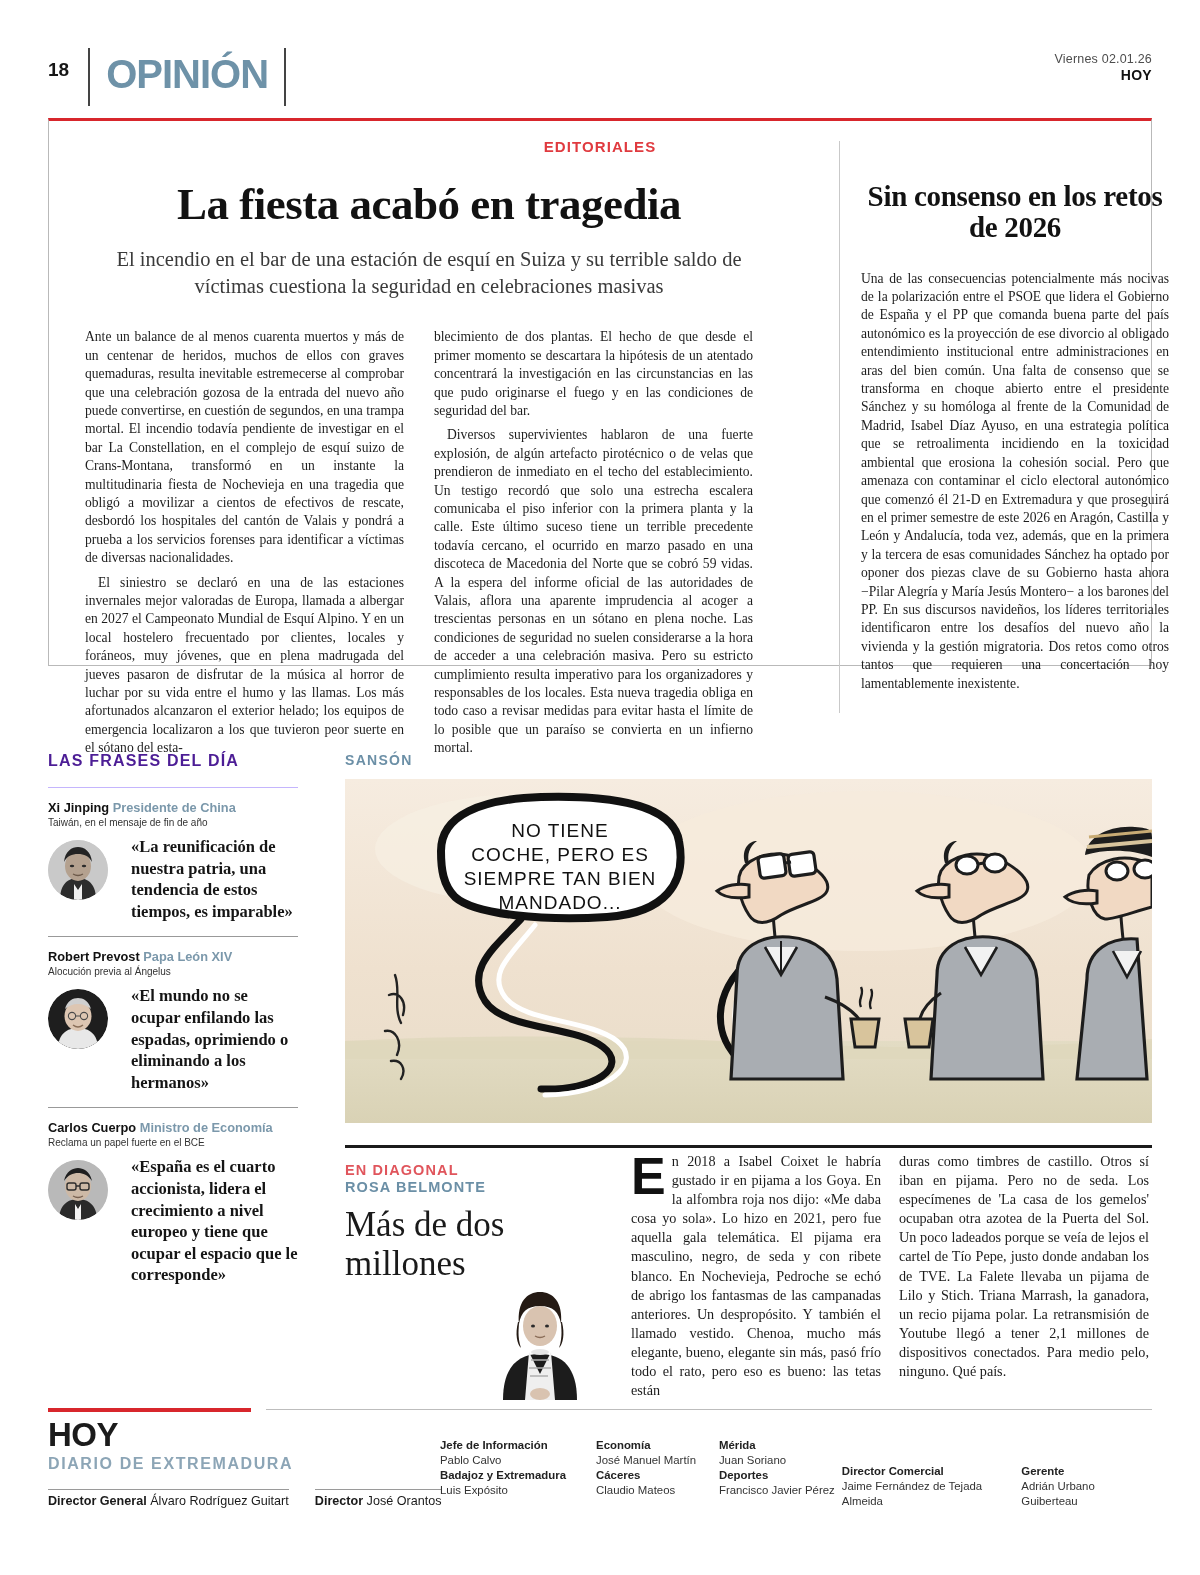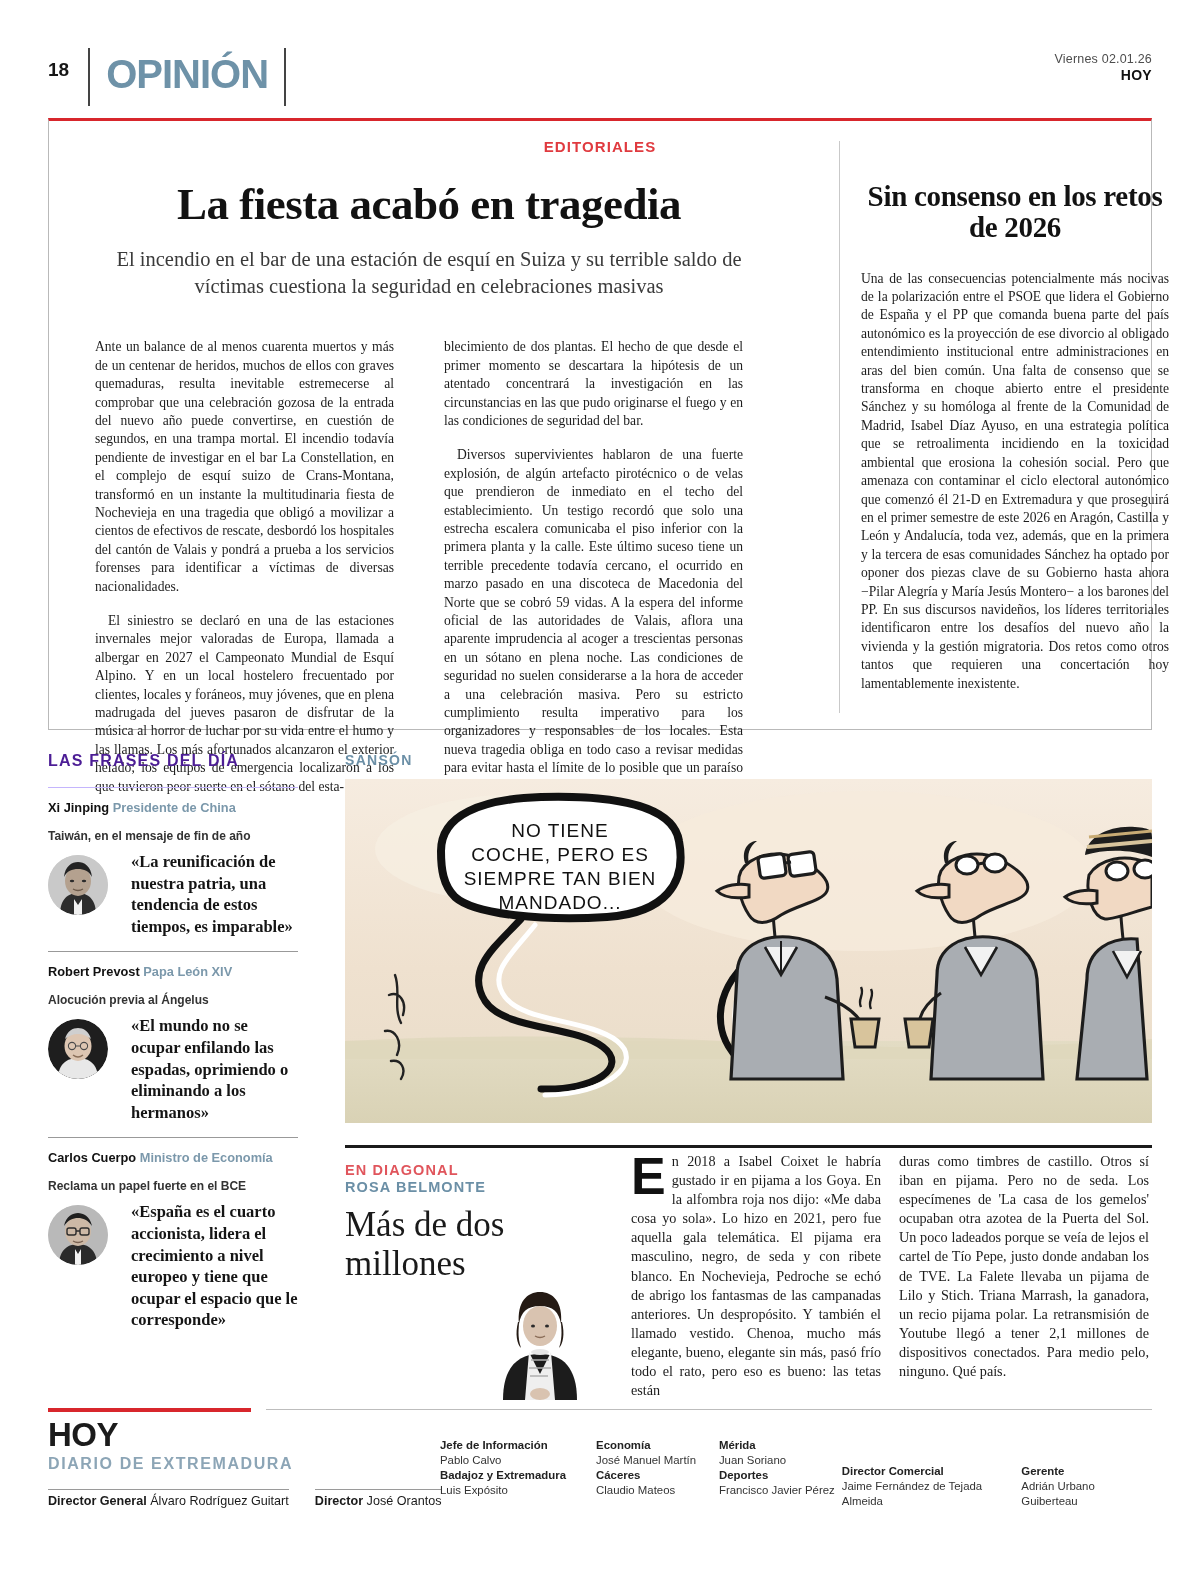--- a/index.html
+++ b/index.html
@@ -21,53 +21,53 @@
          line-height:1;padding-right:19px;position:relative;top:-8px;}
   .mh-rule{width:2px;height:58px;background:#444;}
   .section-name{font-family:"Liberation Sans",sans-serif;font-weight:bold;font-size:40px;
      letter-spacing:-1px;color:#6e92a8;padding:0 16px;line-height:58px;position:relative;top:-3px;}
   .mh-rule2{width:2px;height:58px;background:#444;}
   .mh-right{position:absolute;right:0;top:6px;text-align:right;font-family:"Liberation Sans",sans-serif;}
   .mh-date{font-size:12.5px;color:#4d4d4d;letter-spacing:.2px;}
   .mh-brand{font-size:14px;font-weight:bold;color:#111;letter-spacing:.3px;margin-top:1px;}
 
   
-  .edbox{position:absolute;left:48px;top:118px;width:1104px;height:612px;
+  .edbox{position:absolute;left:48px;top:118px;width:1104px;height:548px;
      border:1px solid #b9b9b9;border-top:3px solid #d8262c;box-sizing:border-box;background:#fff;}
   .ed-kicker{font-family:"Liberation Sans",sans-serif;color:#e03a3f;font-size:15px;font-weight:bold;
      letter-spacing:1.1px;text-align:center;margin-top:17px;}
   .ed-main{position:absolute;left:30px;top:48px;width:700px;}
   .ed-title{font-family:"Liberation Serif",serif;font-weight:bold;font-size:45px;text-align:center;
      line-height:1.04;letter-spacing:-.5px;color:#121212;margin:12px 0 0 0;}
   .ed-sub{font-family:"Liberation Serif",serif;font-size:20.5px;line-height:1.33;text-align:center;
      color:#3a3a3a;margin:18px 14px 0 14px;}
   .ed-cols{display:flex;gap:18px;margin-top:22px;}
   .ed-col{width:331px;}
   .edbody p{font-family:"Liberation Serif",serif;font-size:13.6px;line-height:1.355;
-     text-align:justify;margin:16px;color:#1d1d1d;text-indent:0;hyphens:auto;}
+     text-align:justify;margin:6px;color:#1d1d1d;text-indent:0;hyphens:auto;}
   .edbody p + p{text-indent:13px;}
 
   .ed-side{position:absolute;left:812px;top:48px;width:308px;}
   .ed-side-title{font-family:"Liberation Serif",serif;font-weight:bold;font-size:29px;
      line-height:1.08;text-align:center;color:#121212;margin:12px 0 0 0;letter-spacing:-.3px;}
   .ed-side-body{margin-top:26px;}
   .ed-side-body p{font-family:"Liberation Serif",serif;font-size:13.6px;line-height:1.355;
      text-align:justify;color:#1d1d1d;margin:0;hyphens:auto;}
   .ed-vsep{position:absolute;left:790px;top:20px;width:1px;height:572px;background:#c9c9c9;}
 
   
   .quotes{position:absolute;left:48px;top:752px;width:250px;}
   .quotes-head{font-family:"Liberation Sans",sans-serif;color:#4c1d95;font-size:16px;
      font-weight:bold;letter-spacing:1.2px;}
   .q-item{margin-top:14px;padding-top:12px;border-top:1px solid #999;}
   .q-item.first{border-top:1px solid #c4b5fd;margin-top:17px;}
   .q-name{font-family:"Liberation Sans",sans-serif;font-size:12.8px;line-height:1.25;}
   .q-name b{color:#111;font-weight:bold;}
   .q-role{color:#7b98ab;font-weight:bold;}
-  .q-ctx{font-family:"Liberation Sans",sans-serif;font-size:12px;color:#333;margin-top:13px;font-weight:bold;}
+  .q-ctx{font-family:"Liberation Sans",sans-serif;font-size:10px;color:#333;margin-top:1px;}
   .q-body{display:flex;gap:23px;margin-top:8px;align-items:flex-start;}
   .q-avatar{width:60px;height:60px;border-radius:50%;flex:none;margin-top:4px;overflow:hidden;
      background:#cfcfcf;position:relative;}
   .q-text{font-family:"Liberation Serif",serif;font-weight:bold;font-size:16.5px;
      line-height:1.31;color:#151515;}
 
   
   .cartoon{position:absolute;left:345px;top:752px;width:807px;}
   .cartoon-head{font-family:"Liberation Sans",sans-serif;font-weight:bold;font-size:14px;
      color:#6b8fa6;letter-spacing:1.3px;}

